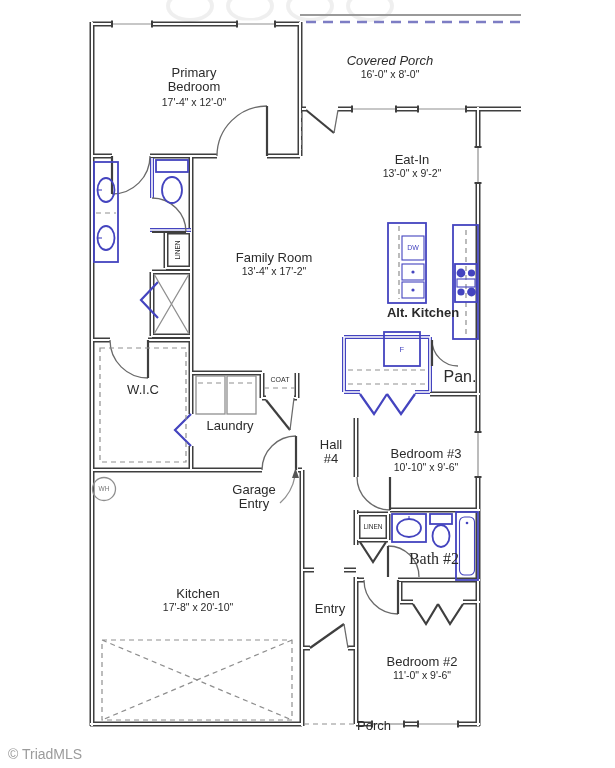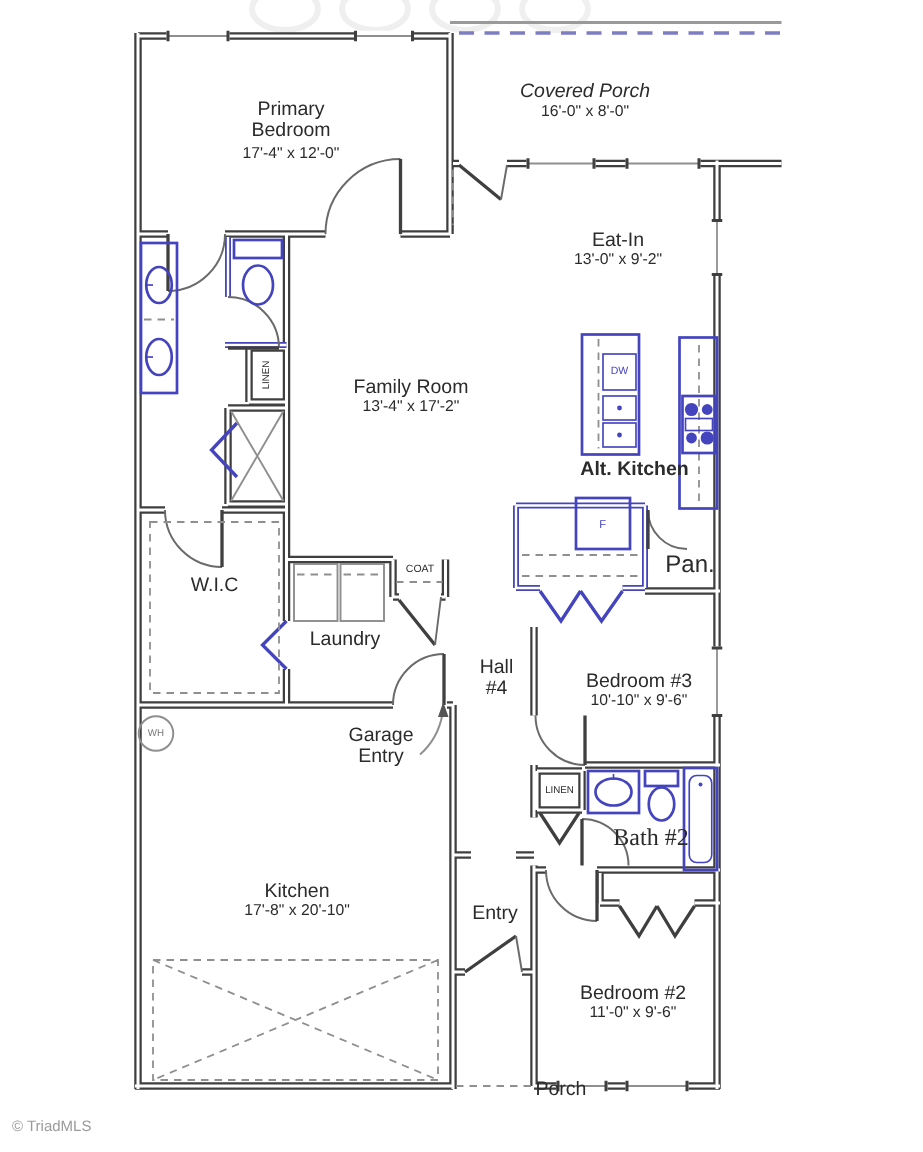--- a/index.html
+++ b/index.html
@@ -8,21 +8,21 @@
   .plan svg{position:absolute;left:0;top:0;}
   .lbl{position:absolute;transform:translate(-50%,-50%);color:#2b2b2b;
        font-size:13px;line-height:1.1;text-align:center;white-space:nowrap;}
   .wrap{white-space:normal;}
   .dims{font-size:10.5px;}
   .sm{font-size:16px;}
   .sm8{font-size:7.5px;letter-spacing:.3px;}
   .sm7{font-size:7px;}
   .sm6{font-size:6.5px;}
   .vert{transform:translate(-50%,-50%) rotate(-90deg);}
-  .copyright{position:absolute;left:8px;top:746px;font-size:10px;color:#9b9b9b;}
+  .copyright{position:absolute;left:8px;top:746px;font-size:14px;color:#9b9b9b;}
   
   .wall{stroke:#3f3f3f;stroke-width:5;fill:none;}
   .wallcore{stroke:#ffffff;stroke-width:2;fill:none;}
   .bwall{stroke:#4444bf;stroke-width:4;fill:none;}
   .bwallcore{stroke:#ffffff;stroke-width:1.6;fill:none;}
   .arc{stroke:#6a6a6a;stroke-width:1.3;fill:none;}
   .leaf{stroke:#3f3f3f;stroke-width:2.2;fill:none;}
   .bchev{stroke:#4444bf;stroke-width:2.2;fill:none;}
   .dchev{stroke:#3f3f3f;stroke-width:2.2;fill:none;}
   .fix{stroke:#4444bf;stroke-width:1.8;fill:none;}

